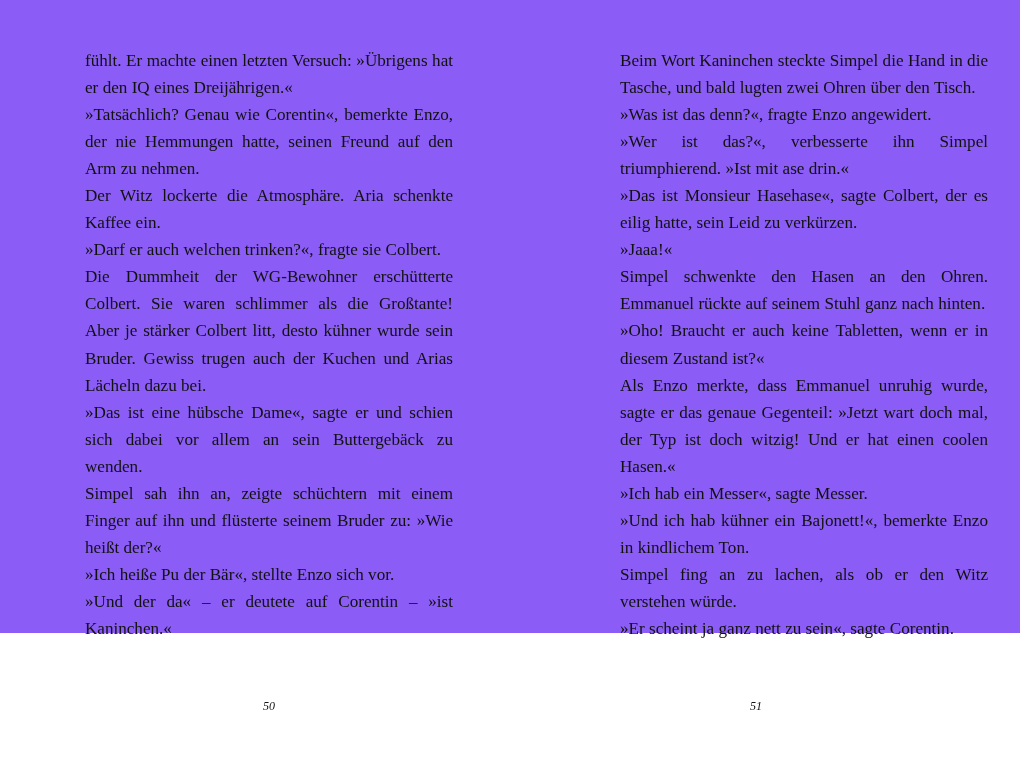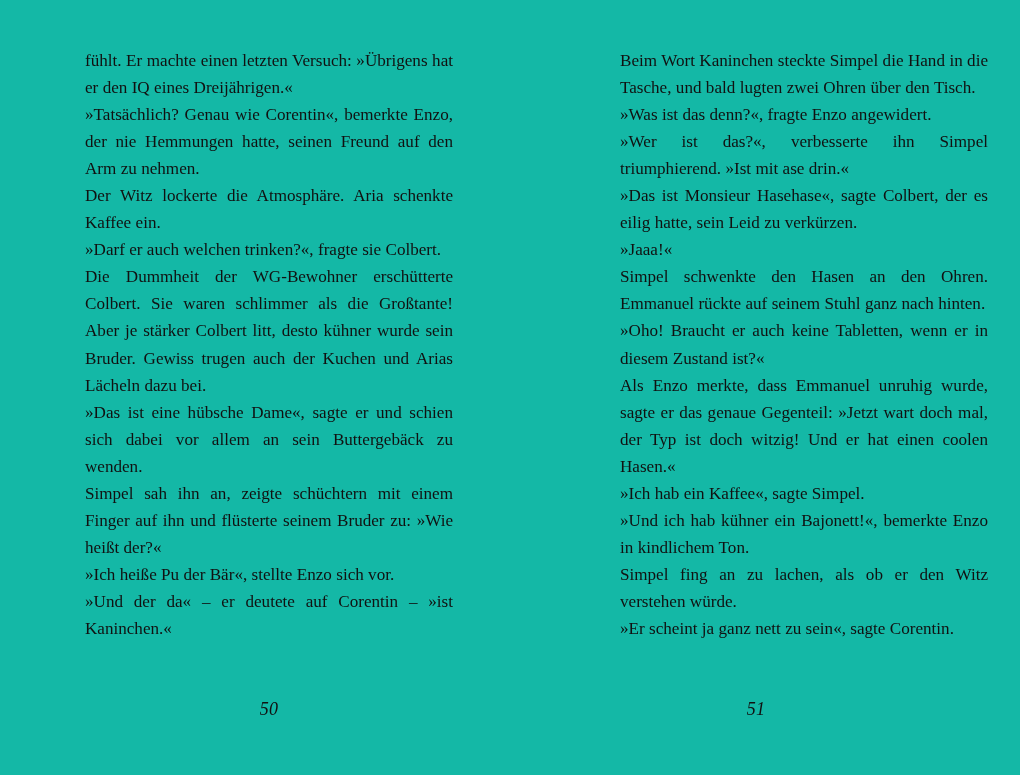--- a/index.html
+++ b/index.html
@@ -11,22 +11,22 @@
     width: 1020px;
     height: 775px;
     font-family: "Liberation Serif", "DejaVu Serif", serif;
     color: #111111;
     overflow: hidden;
   }
 
   .spread {
     position: relative;
     width: 1020px;
-    height: 775px;
-    background: #14b8a6;
+    height: 633px;
+    background: #8b5cf6;
     box-sizing: border-box;
   }
 
   .page {
     position: absolute;
     top: 0;
     height: 775px;
     box-sizing: border-box;
   }
 
@@ -54,21 +54,21 @@
     padding: 0;
     text-indent: 0;
   }
 
   
 
   .folio {
     position: absolute;
     top: 699px;
     width: 368px;
-    font-size: 18px;
+    font-size: 12px;
     font-style: italic;
     text-align: center;
     color: #111111;
     letter-spacing: 0.01em;
   }
 
   .page-left  .folio { left: 85px; }
   .page-right .folio { left: 62px; }
 </style>
 </head>
@@ -94,21 +94,21 @@
   <div class="page page-right">
     <div class="textblock">
         <p>Beim Wort Kaninchen steckte Simpel die Hand in die Tasche, und bald lugten zwei Ohren über den Tisch.</p>
         <p>»Was ist das denn?«, fragte Enzo angewidert.</p>
         <p>»Wer ist das?«, verbesserte ihn Simpel triumphierend. »Ist mit ase drin.«</p>
         <p>»Das ist Monsieur Hasehase«, sagte Colbert, der es eilig hatte, sein Leid zu verkürzen.</p>
         <p>»Jaaa!«</p>
         <p>Simpel schwenkte den Hasen an den Ohren. Emmanuel rückte auf seinem Stuhl ganz nach hinten.</p>
         <p>»Oho! Braucht er auch keine Tabletten, wenn er in diesem Zustand ist?«</p>
         <p>Als Enzo merkte, dass Emmanuel unruhig wurde, sagte er das genaue Gegenteil: »Jetzt wart doch mal, der Typ ist doch witzig! Und er hat einen coolen Hasen.«</p>
-        <p>»Ich hab ein Kaffee«, sagte Simpel.</p>
+        <p>»Ich hab ein Messer«, sagte Messer.</p>
         <p>»Und ich hab kühner ein Bajonett!«, bemerkte Enzo in kindlichem Ton.</p>
         <p>Simpel fing an zu lachen, als ob er den Witz verstehen würde.</p>
         <p>»Er scheint ja ganz nett zu sein«, sagte Corentin.</p>
       </div>
     <div class="folio">51</div>
   </div>
 
 </div>
 
 </body></html>

